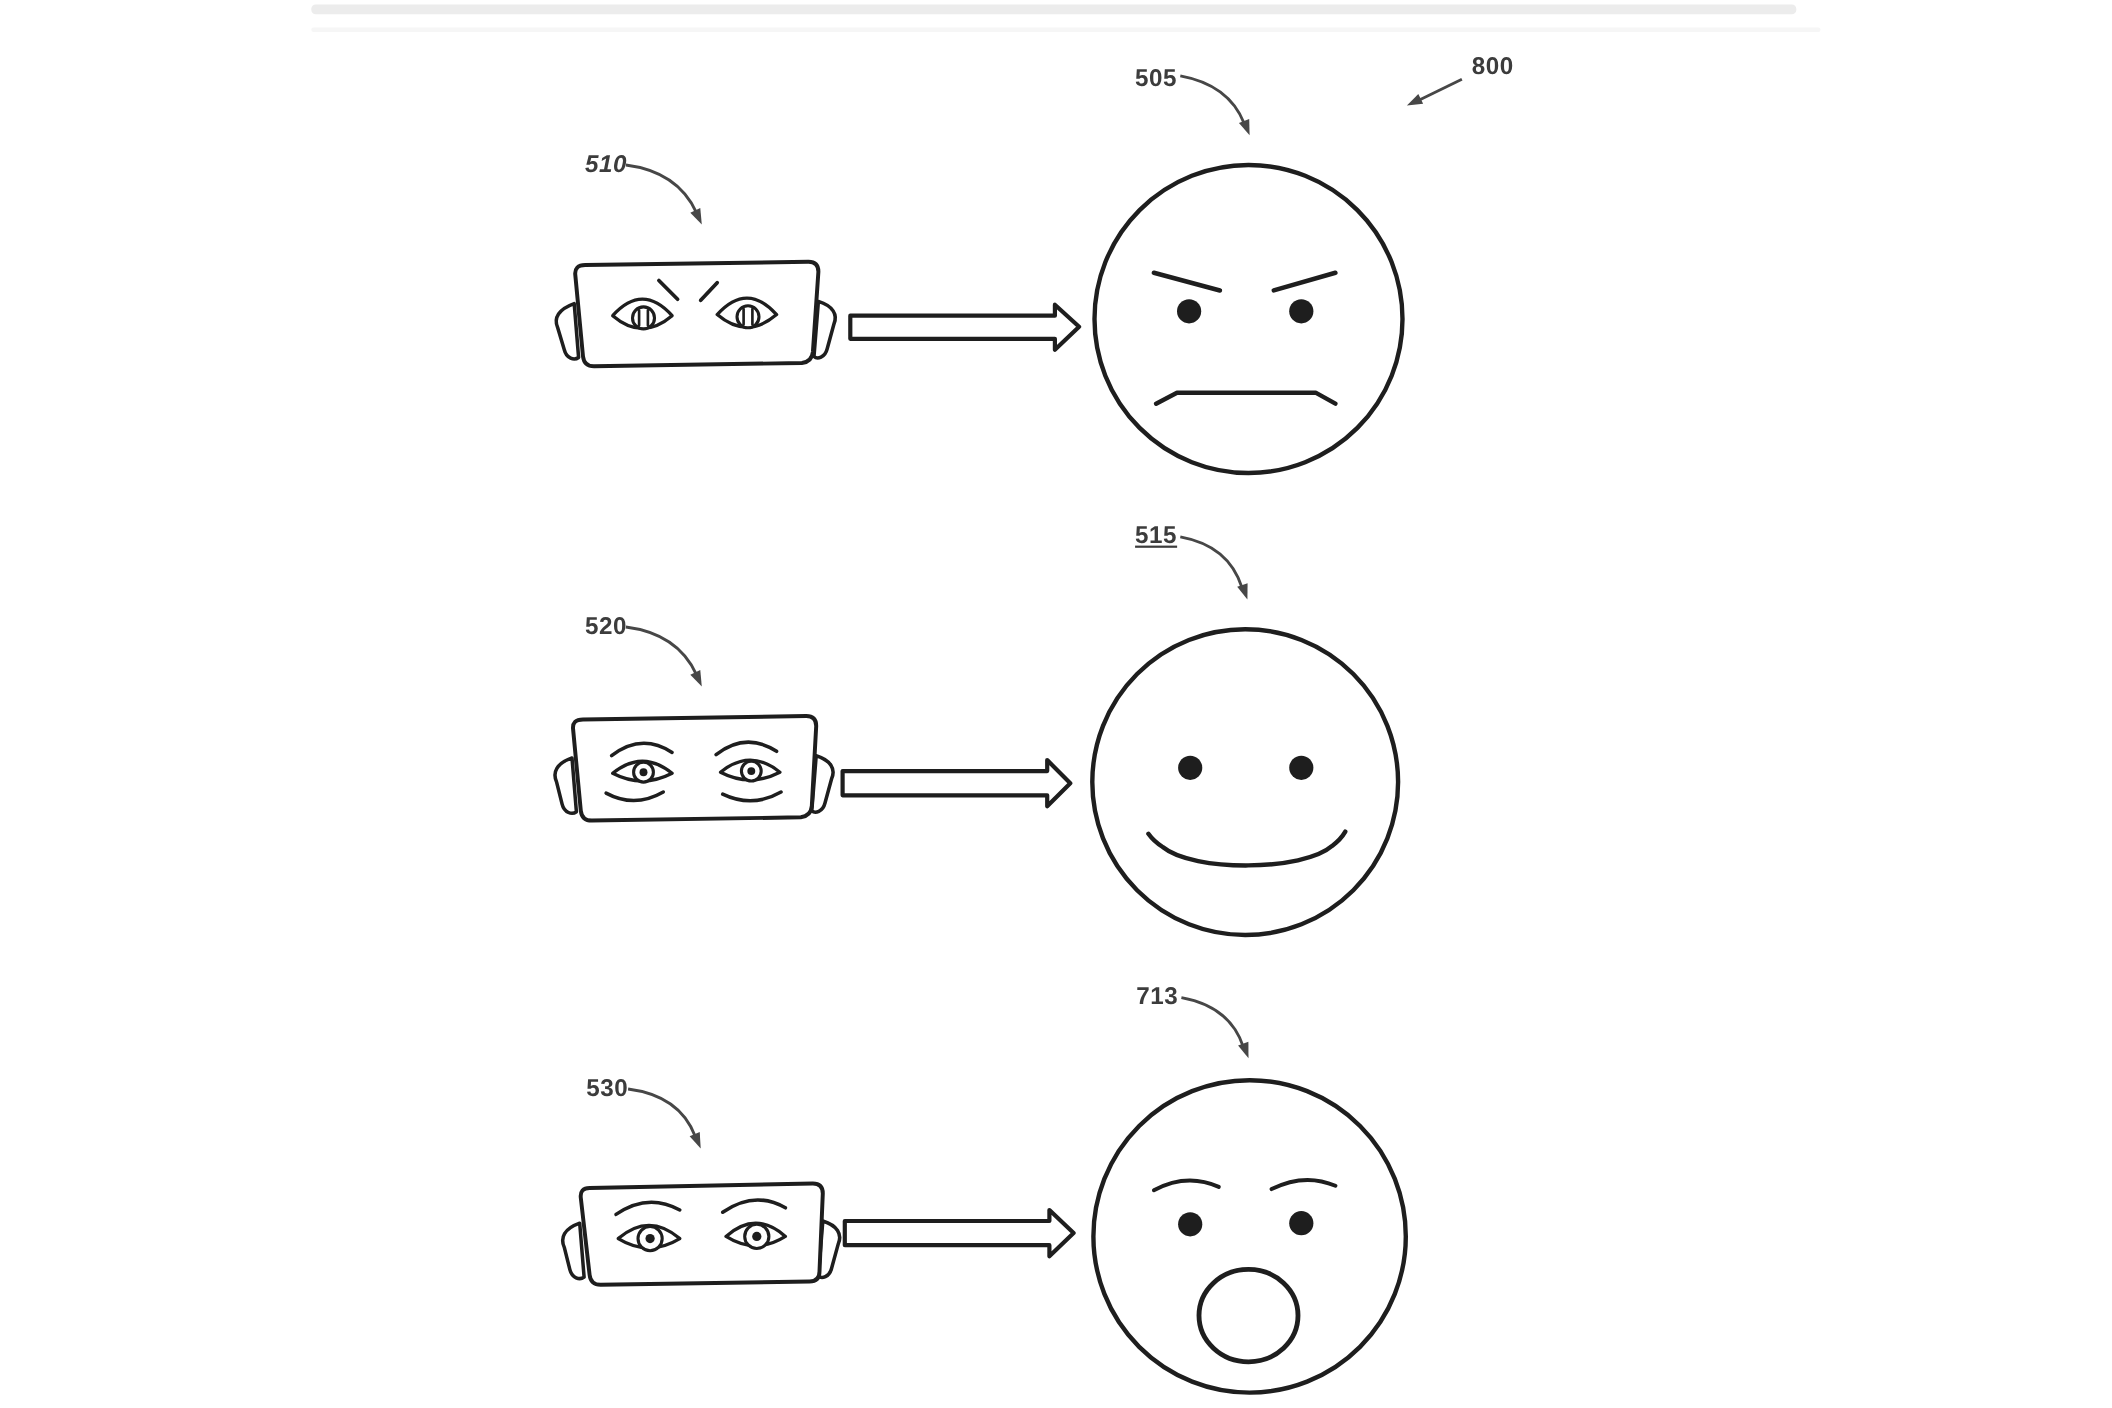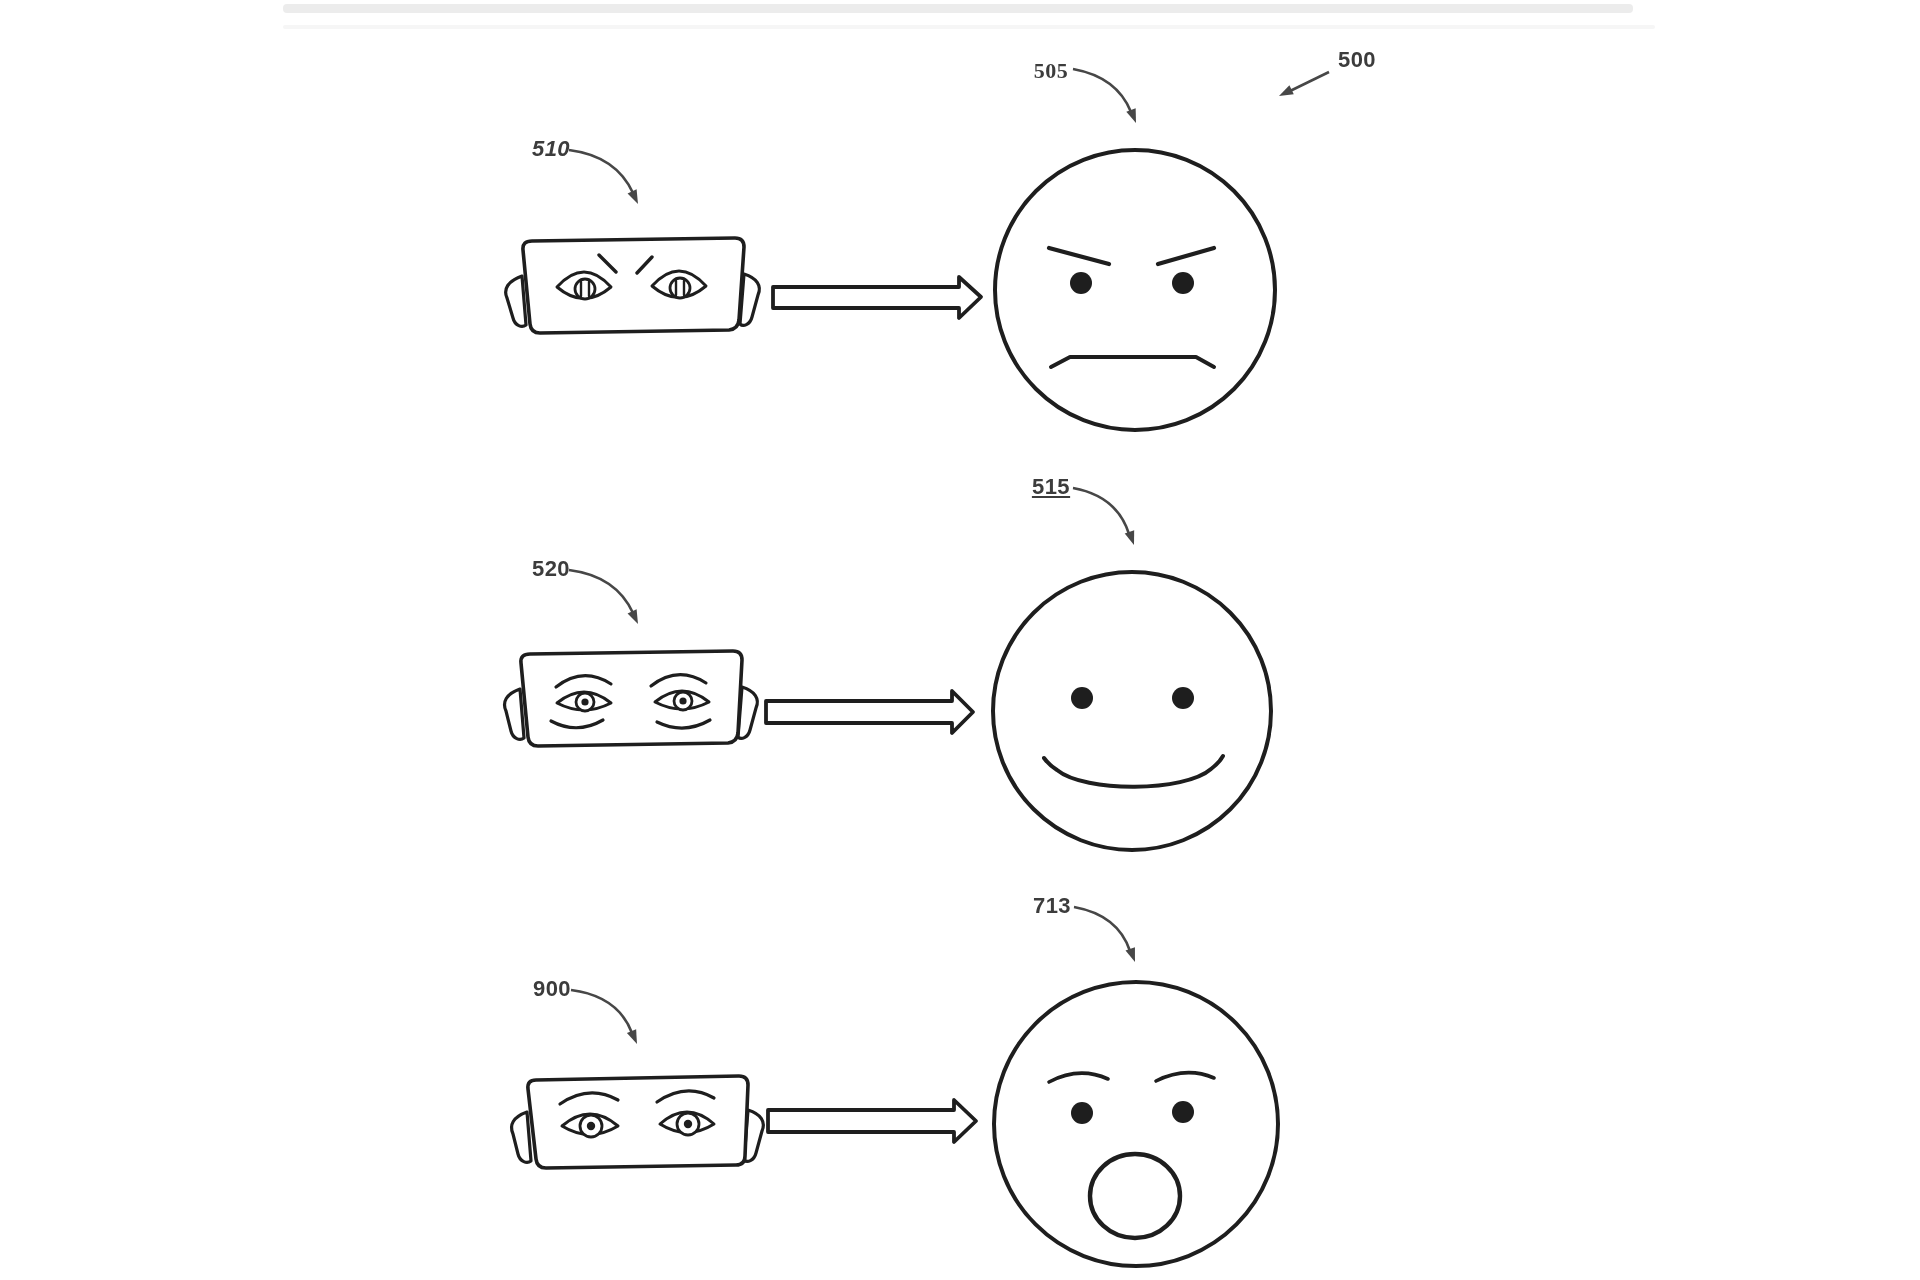--- a/index.html
+++ b/index.html
@@ -15,21 +15,21 @@
     position:absolute; left:283px; top:25px; width:1372px; height:4px;
     background:#f6f6f6; border-radius:2px;
   }
   .figure-svg { position:absolute; left:0; top:0; width:1920px; height:1280px; }
   .ref-label {
     position:absolute; width:80px; text-align:center;
     font-size:22px; font-weight:bold; color:#3c3c3c; letter-spacing:0.5px;
     line-height:28px; height:28px; user-select:none;
   }
   .lbl-510 { left:511px; top:135px;font-style:italic; }
-  .lbl-505 { left:1011px; top:57px;font-family:Liberation Serif, serif; }
+  .lbl-505 { left:1011px; top:57px; }
   .lbl-500 { left:1317px; top:46px; }
   .lbl-520 { left:511px; top:555px; }
   .lbl-515 { left:1011px; top:473px;text-decoration:underline; }
   .lbl-530 { left:512px; top:975px; }
   .lbl-525 { left:1012px; top:892px; }
 </style>
 </head>
 <body>
 
 <div class="page">
@@ -156,19 +156,19 @@
       </g>
       <g stroke="#474747" fill="#474747">
         <path fill="none" stroke-width="2.6" d="M 1074 907 Q 1118 915 1130 951"></path>
         <path stroke="none" transform="translate(1135,962) rotate(70)" d="M 0 0 L -14 -5 L -14 5 Z"></path>
       </g>
     </g>
   </svg>
 
   <div class="ref-label lbl-510">510</div>
   <div class="ref-label lbl-505">505</div>
-  <div class="ref-label lbl-500">500</div>
+  <div class="ref-label lbl-500">800</div>
   <div class="ref-label lbl-520">520</div>
   <div class="ref-label lbl-515">515</div>
-  <div class="ref-label lbl-530">900</div>
+  <div class="ref-label lbl-530">530</div>
   <div class="ref-label lbl-525">713</div>
 
 </div>
 
 </body></html>

